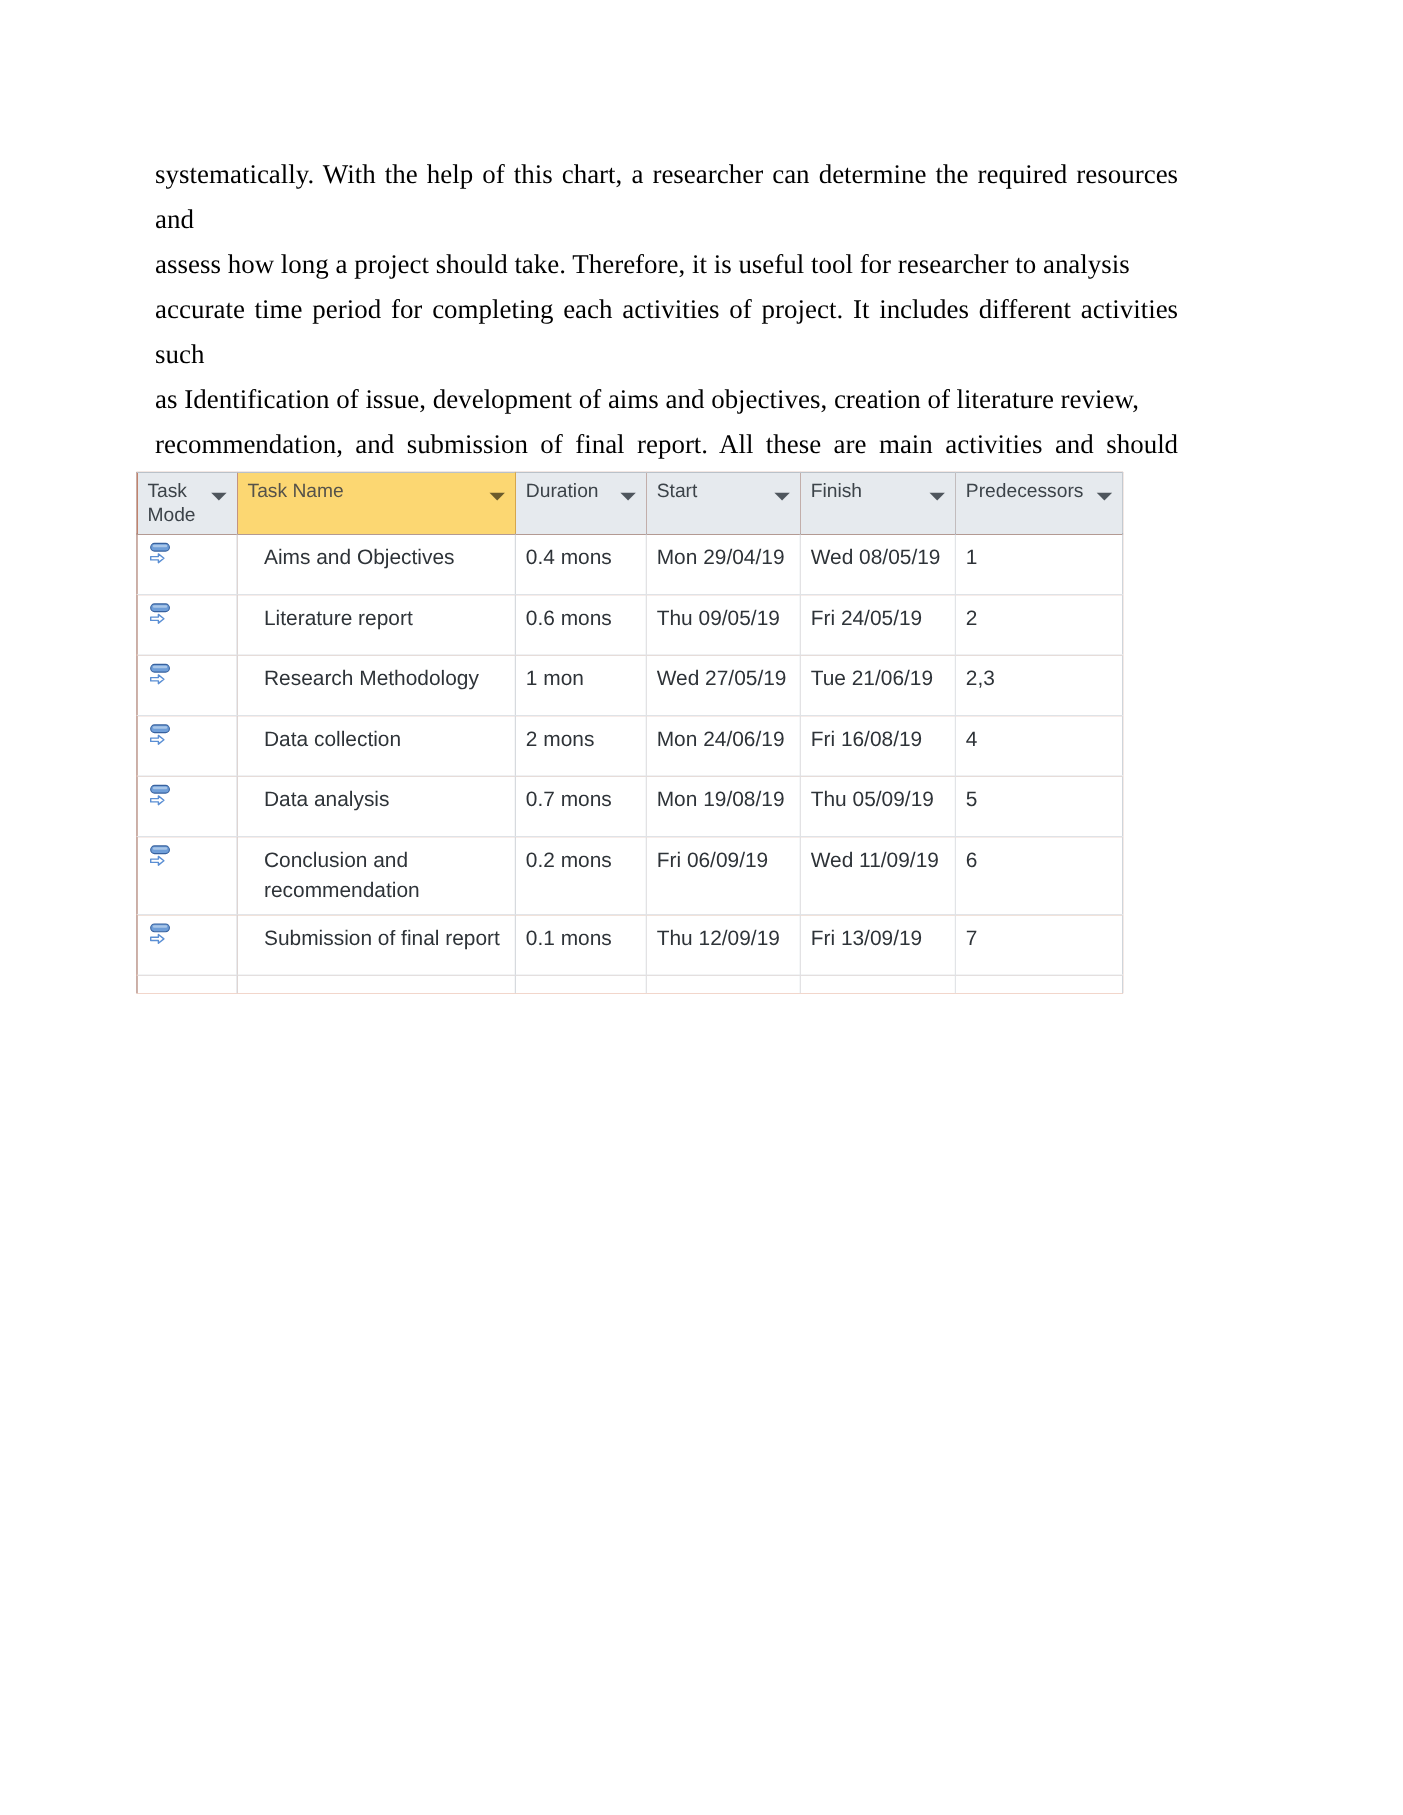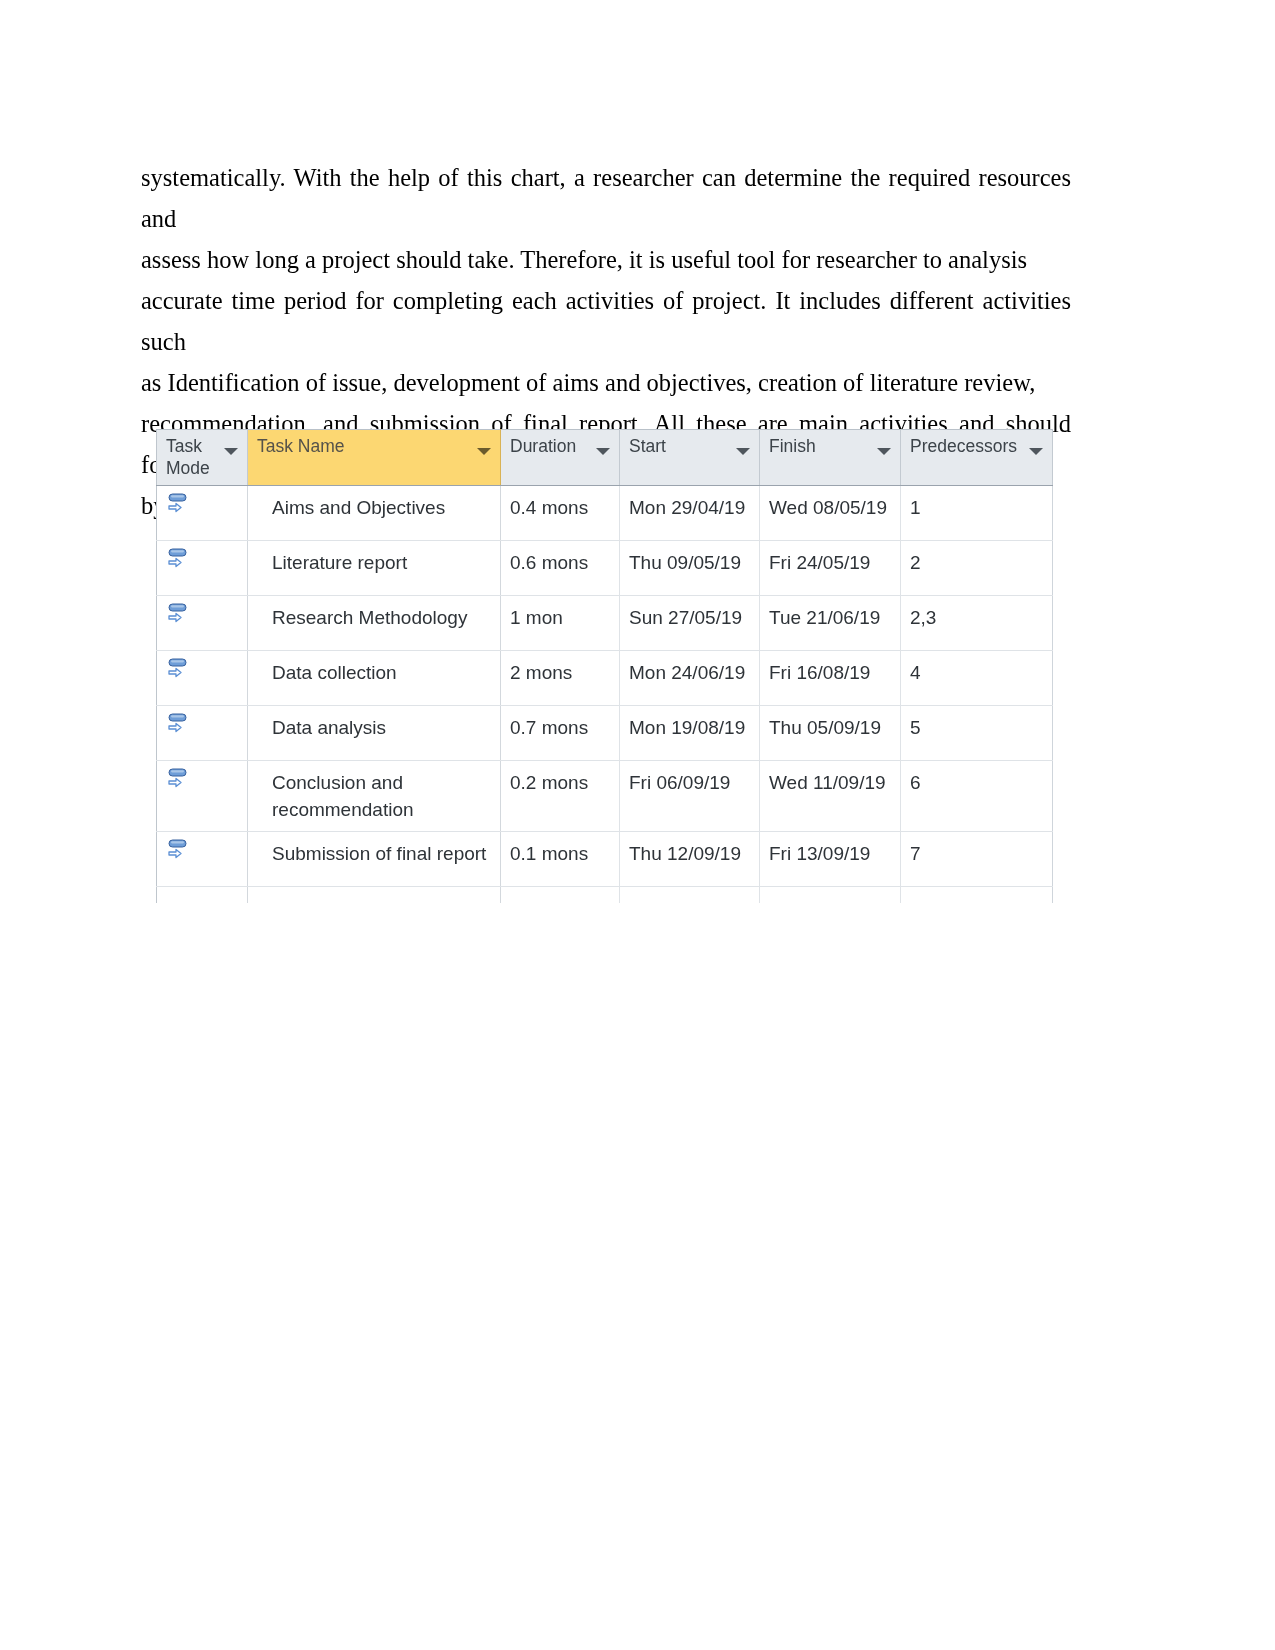--- a/index.html
+++ b/index.html
@@ -28,30 +28,29 @@
     position: absolute;
     left: 141px;
     top: 138px;
     width: 930px;
     font-family: "Liberation Serif", serif;
     font-size: 24.5px;
     line-height: 41px;
     color: #000000;
     text-align: justify;
     text-justify: inter-word;
-    margin-top: 19px;
   }
   .paragraph .lastline {
     text-align: left;
   }
 
   
   .project-table {
     position: absolute;
-    left: 156px;
+    left: 124px;
     top: 429px;
     width: 896px;
     border-collapse: collapse;
     font-family: "Liberation Sans", sans-serif;
     background: #c2410c;
     table-layout: fixed;
     border-left: 1px solid #bfc6cd;
     border-right: 1px solid #cfd5db;
   }
 
@@ -216,21 +215,21 @@
         <tr>
           <td class="cell-mode"><span>
   <svg class="taskmode-icon" viewBox="0 0 26 26" xmlns="http://www.w3.org/2000/svg">
     <rect x="3" y="2" width="17" height="7" rx="3.5" ry="3.5" fill="#6f9ed8" stroke="#37619e" stroke-width="1"></rect>
     <rect x="5" y="3.2" width="13" height="2.2" rx="1.1" ry="1.1" fill="#a9c6e8"></rect>
     <path d="M3 14 L10 14 L10 11.5 L15 15.5 L10 19.5 L10 17 L3 17 Z" fill="#ffffff" stroke="#5b8fd4" stroke-width="1.3" stroke-linejoin="round"></path>
   </svg>
 </span></td>
           <td class="cell-name">Research Methodology</td>
           <td>1 mon</td>
-          <td>Sun 27/05/19</td>
+          <td>Wed 27/05/19</td>
           <td>Tue 21/06/19</td>
           <td class="cell-pred">2,3</td>
         </tr>
         <tr>
           <td class="cell-mode"><span>
   <svg class="taskmode-icon" viewBox="0 0 26 26" xmlns="http://www.w3.org/2000/svg">
     <rect x="3" y="2" width="17" height="7" rx="3.5" ry="3.5" fill="#6f9ed8" stroke="#37619e" stroke-width="1"></rect>
     <rect x="5" y="3.2" width="13" height="2.2" rx="1.1" ry="1.1" fill="#a9c6e8"></rect>
     <path d="M3 14 L10 14 L10 11.5 L15 15.5 L10 19.5 L10 17 L3 17 Z" fill="#ffffff" stroke="#5b8fd4" stroke-width="1.3" stroke-linejoin="round"></path>
   </svg>

